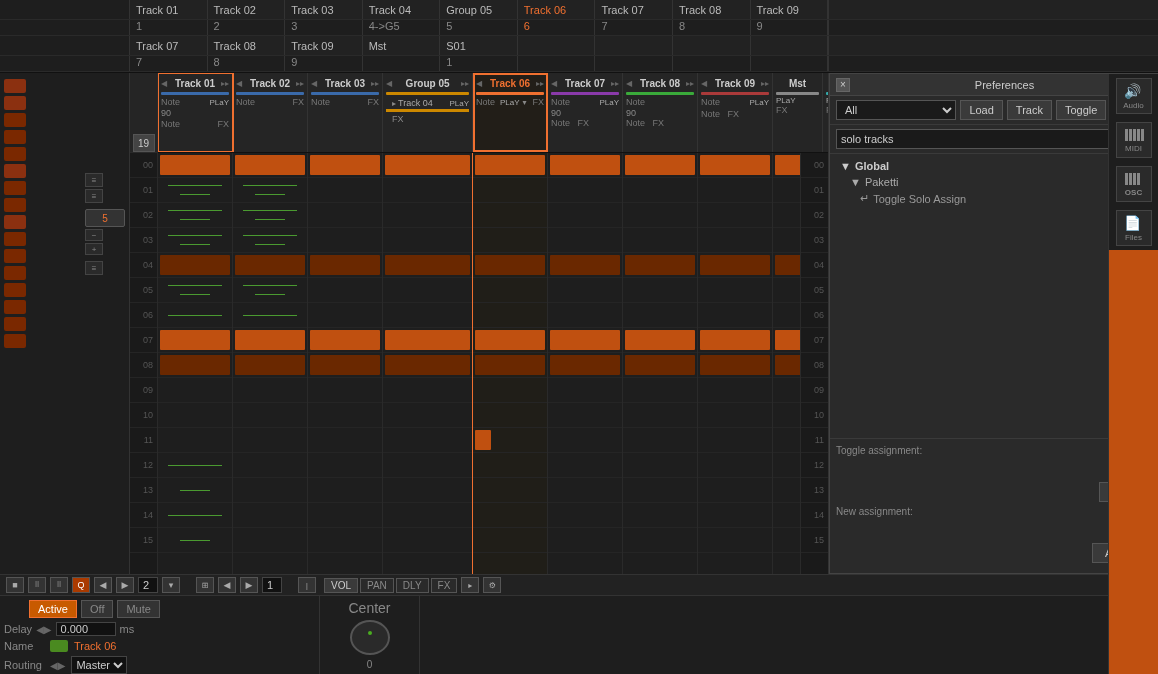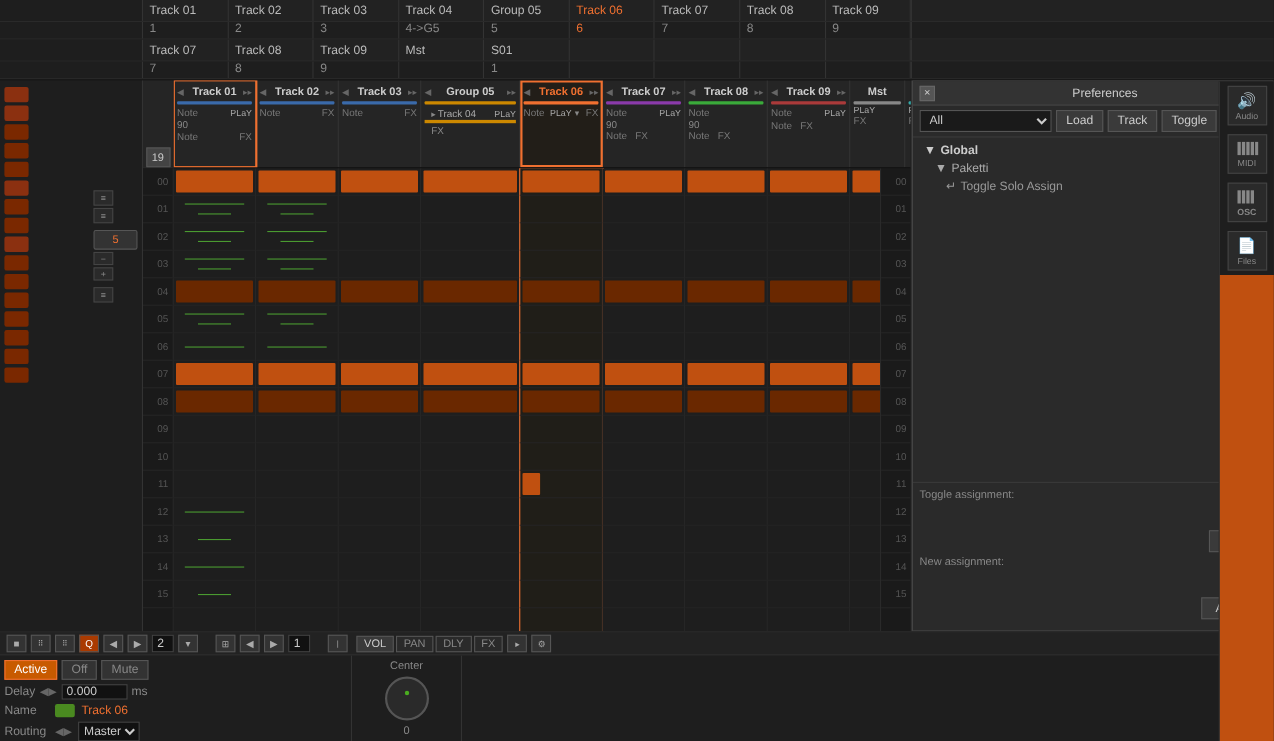--- a/index.html
+++ b/index.html
@@ -262,20 +262,21 @@
       border-right: 1px solid #333;
       padding: 4px;
       display: flex;
       flex-direction: column;
       gap: 4px;
     }
     .state-btns {
       display: flex;
       gap: 4px;
       align-items: flex-end;
+      margin-left: 25px;
     }
     .state-btn {
       padding: 2px 8px;
       font-size: 11px;
       border: 1px solid #555;
       cursor: pointer;
     }
     .state-btn.active { background: #c85a00; color: #fff; border-color: #f07030; }
     .state-btn.off { background: #333; color: #888; }
     .state-btn.mute { background: #333; color: #888; }
@@ -326,21 +327,21 @@
     .center-panel {
       width: 100px;
       display: flex;
       flex-direction: column;
       align-items: center;
       justify-content: center;
       padding: 4px;
       border-right: 1px solid #333;
       gap: 4px;
     }
-    .center-label { font-size: 10px; color: #888; }
+    .center-label { font-size: 14px; color: #888; }
     .knob-area {
       width: 40px;
       height: 40px;
       background: #2a2a2a;
       border-radius: 50%;
       border: 2px solid #555;
       display: flex;
       align-items: center;
       justify-content: center;
     }
@@ -1159,20 +1160,24 @@
           <span class="prefs-title">Preferences</span>
         </div>
         <div class="prefs-toolbar">
           <select class="prefs-select">
             <option>All</option>
           </select>
           <button class="prefs-btn">Load</button>
           <button class="prefs-btn">Track</button>
           <button class="prefs-btn">Toggle</button>
           <button class="prefs-btn">Print</button>
+        </div>
+        <div class="prefs-search">
+          <input class="prefs-search-input" type="text" value="solo tracks" placeholder="solo tracks" style="">
+          <div class="prefs-search-clear">✕</div>
         </div>
         <div class="prefs-tree">
           <div class="tree-item category">
             <span>▼</span>
             <span>Global</span>
           </div>
           <div class="tree-item sub">
             <span>▼</span>
             <span>Paketti</span>
           </div>

